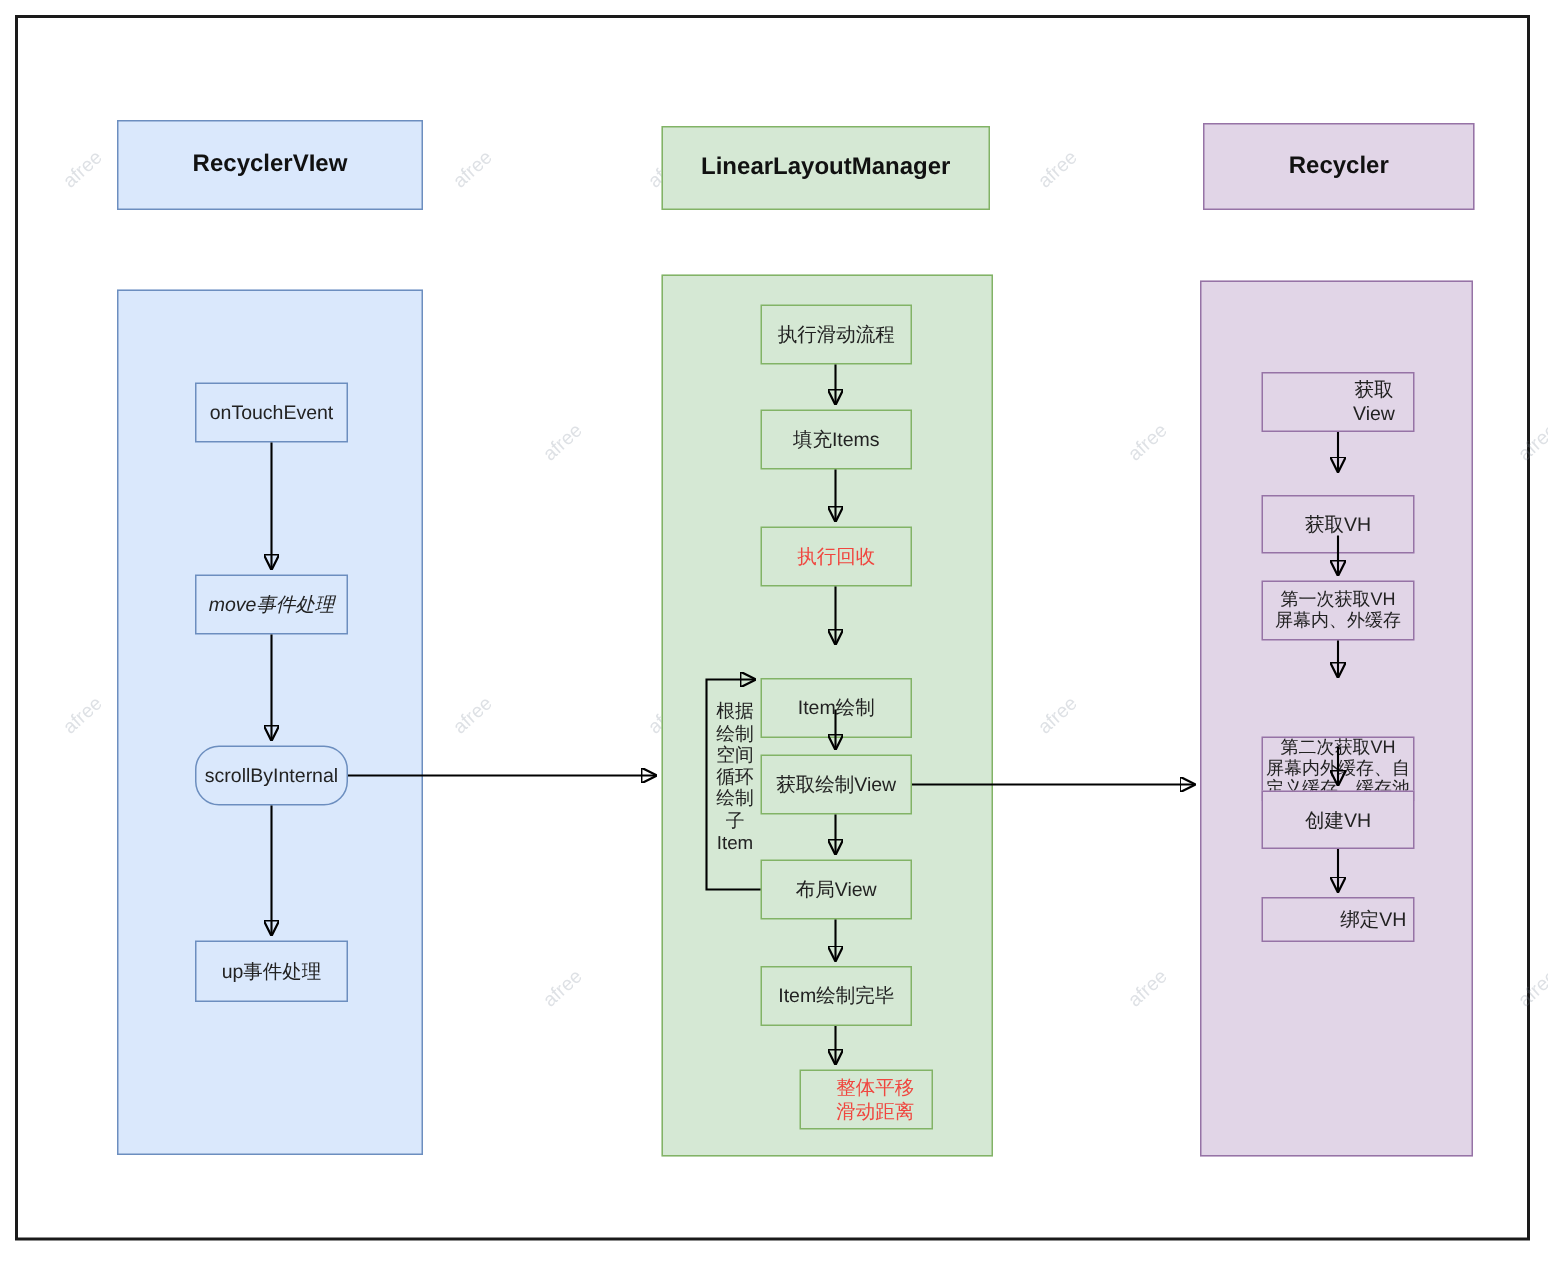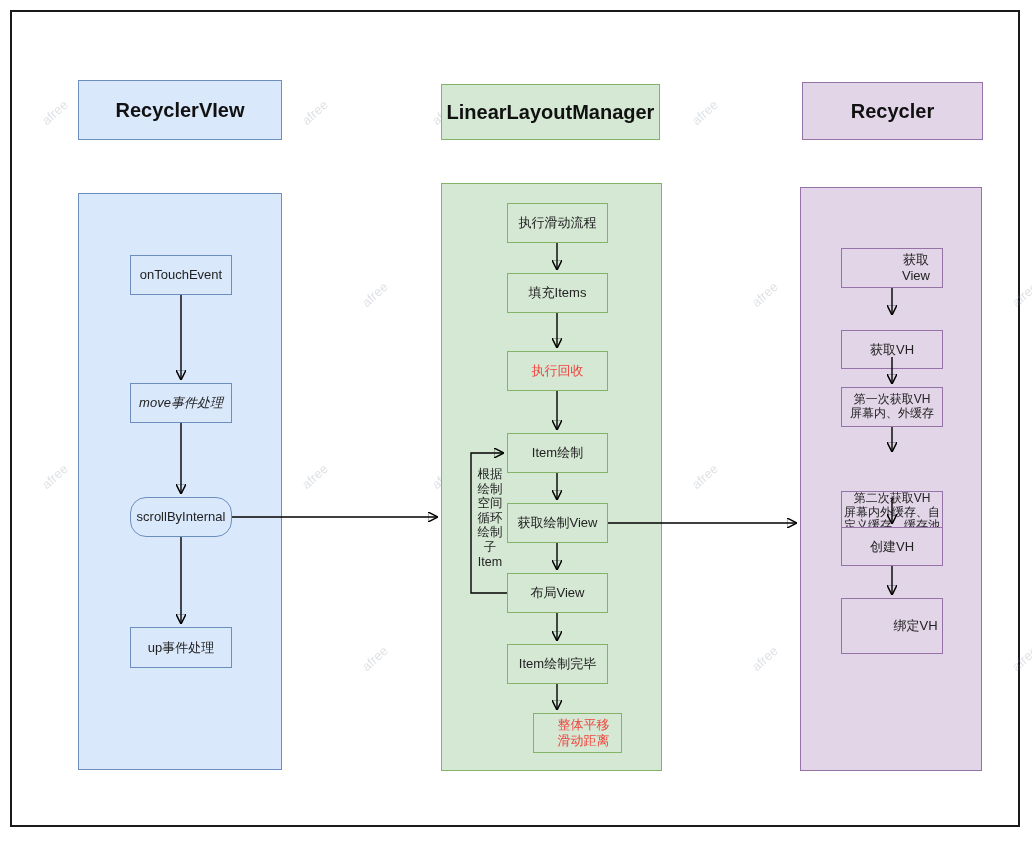--- a/index.html
+++ b/index.html
@@ -4,21 +4,21 @@
 <style>
   html,body{margin:0;padding:0;background:#ffffff;}
   body{font-family:"Liberation Sans","DejaVu Sans",sans-serif;}
   #canvas{position:relative;width:1032px;height:841px;background:#ffffff;overflow:hidden;}
   .frame{position:absolute;left:10px;top:10px;width:1010px;height:817px;border:2px solid #1a1a1a;box-sizing:border-box;}
   .panel{position:absolute;box-sizing:border-box;border:1px solid;}
   .panel.blue{background:var(--blue-fill);border-color:var(--blue-border);}
   .panel.green{background:var(--green-fill);border-color:var(--green-border);}
   .panel.purple{background:var(--purple-fill);border-color:var(--purple-border);}
   .header{position:absolute;box-sizing:border-box;border:1px solid;display:flex;align-items:center;justify-content:center;
-          font-weight:bold;font-size:20px;color:#111;}
+          font-weight:bold;font-size:16px;color:#111;}
   .header.blue{background:var(--blue-fill);border-color:var(--blue-border);}
   .header.green{background:var(--green-fill);border-color:var(--green-border);}
   .header.purple{background:var(--purple-fill);border-color:var(--purple-border);}
   .node{position:absolute;box-sizing:border-box;border:1px solid;display:flex;align-items:center;justify-content:center;
         font-size:13px;color:#222;text-align:center;white-space:pre-line;line-height:16px;}
   .node.blue{background:var(--blue-fill);border-color:var(--blue-border);}
   .node.green{background:var(--green-fill);border-color:var(--green-border);}
   .node.purple{background:var(--purple-fill);border-color:var(--purple-border);}
   .node.red{color:var(--red-text);}
   .node.small{font-size:12px;line-height:13.6px;}
@@ -79,21 +79,21 @@
   <div class="panel purple" style="left:800px;top:187px;width:182px;height:584px;"></div>
 
   <div class="node blue" style="left:130px;top:255px;width:102px;height:40px;">onTouchEvent</div>
   <div class="node blue" style="left:130px;top:383px;width:102px;height:40px;font-style:italic;">move事件处理</div>
   <div class="node blue" style="left:130px;top:497px;width:102px;height:40px;border-radius:16px;">scrollByInternal</div>
   <div class="node blue" style="left:130px;top:627px;width:102px;height:41px;">up事件处理</div>
 
   <div class="node green" style="left:507px;top:203px;width:101px;height:40px;">执行滑动流程</div>
   <div class="node green" style="left:507px;top:273px;width:101px;height:40px;">填充Items</div>
   <div class="node green red" style="left:507px;top:351px;width:101px;height:40px;">执行回收</div>
-  <div class="node green" style="left:507px;top:433px;width:101px;height:40px;">Item绘制</div>
+  <div class="node green" style="left:507px;top:452px;width:101px;height:40px;">Item绘制</div>
   <div class="node green" style="left:507px;top:503px;width:101px;height:40px;">获取绘制View</div>
   <div class="node green" style="left:507px;top:573px;width:101px;height:40px;text-align:right;">布局View</div>
   <div class="node green" style="left:507px;top:644px;width:101px;height:40px;">Item绘制完毕</div>
   <div class="node green red" style="left:533px;top:713px;width:89px;height:40px;padding-left:12px;">整体平移
 滑动距离</div>
 
   <div class="loop-label">根据
 绘制
 空间
 循环
@@ -102,21 +102,21 @@
 Item</div>
 
   <div class="node purple" style="left:841px;top:248px;width:102px;height:40px;padding-left:48px;">获取View</div>
   <div class="node purple" style="left:841px;top:318px;width:102px;height:39px;margin-top:12px;">获取VH</div>
   <div class="node purple small" style="left:841px;top:387px;width:102px;height:40px;">第一次获取VH
 屏幕内、外缓存</div>
   <div class="node purple small" style="left:841px;top:455px;width:102px;height:43px;margin-top:36px;">第二次获取VH
 屏幕内外缓存、自
 定义缓存、缓存池</div>
   <div class="node purple" style="left:841px;top:527px;width:102px;height:39px;">创建VH</div>
-  <div class="node purple" style="left:841px;top:598px;width:102px;height:56px;padding-left:47px;">绑定VH</div>
+  <div class="node purple" style="left:841px;top:598px;width:102px;height:30px;padding-left:47px;">绑定VH</div>
 
   <svg id="arrows" width="1032" height="841">
     <defs>
       <marker id="ah" viewBox="0 0 10 10" refX="9" refY="5" markerWidth="7.5" markerHeight="7.5" orient="auto">
         <path d="M0,0 L10,5 L0,10 z" fill="#000" stroke="none"></path>
       </marker>
     </defs>
 
     <line x1="181" y1="295" x2="181" y2="379" marker-end="url(#ah)"></line>
     <line x1="181" y1="423" x2="181" y2="493" marker-end="url(#ah)"></line>

